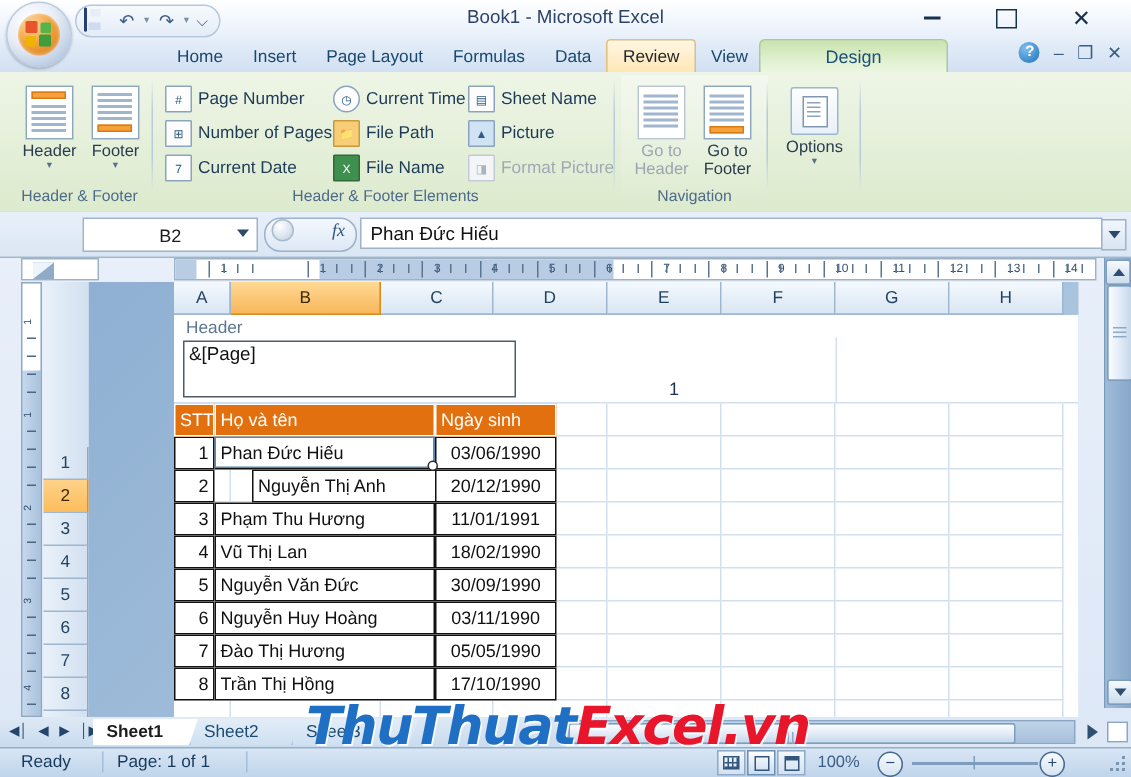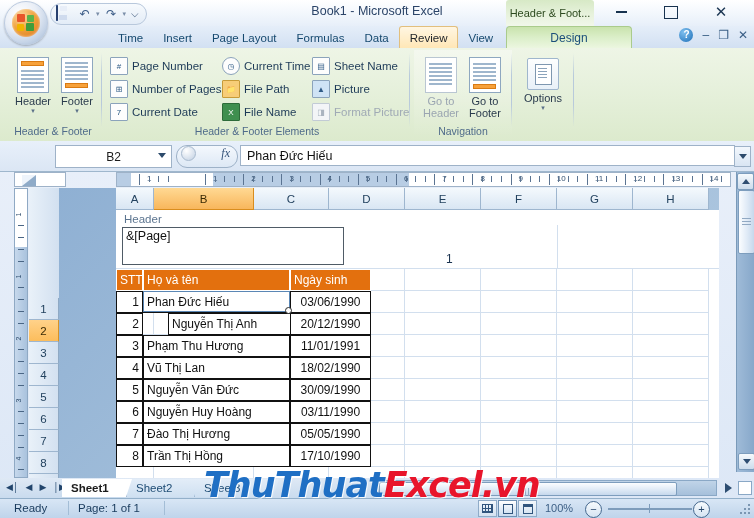--- a/index.html
+++ b/index.html
@@ -276,33 +276,32 @@
         <span class="arr">↶</span>
       </span>
     <span class="drop-tiny">▾</span>
     <span class="qat-i">
         <span class="arr">↷</span>
       </span>
     <span class="drop-tiny">▾</span>
     <span class="qat-more">⌵</span>
   </div>
 
-  <div class="ctx-tab">Header &amp; Foot...</div>
 
   <div class="wbtn min">
       <span class="gl-min"></span>
     </div>
   <div class="wbtn max">
       <span class="gl-max"></span>
     </div>
   <div class="wbtn cls">✕</div>
 
   <div class="tabstrip"></div>
   <div class="tabs">
-    <div class="tab">Time</div>
+    <div class="tab">Home</div>
     <div class="tab">Insert</div>
     <div class="tab">Page Layout</div>
     <div class="tab">Formulas</div>
     <div class="tab">Data</div>
     <div class="tab sel">Review</div>
     <div class="tab">View</div>
   </div>
   <div class="design-tab">Design</div>
 
   <div class="mini-ctrls">

